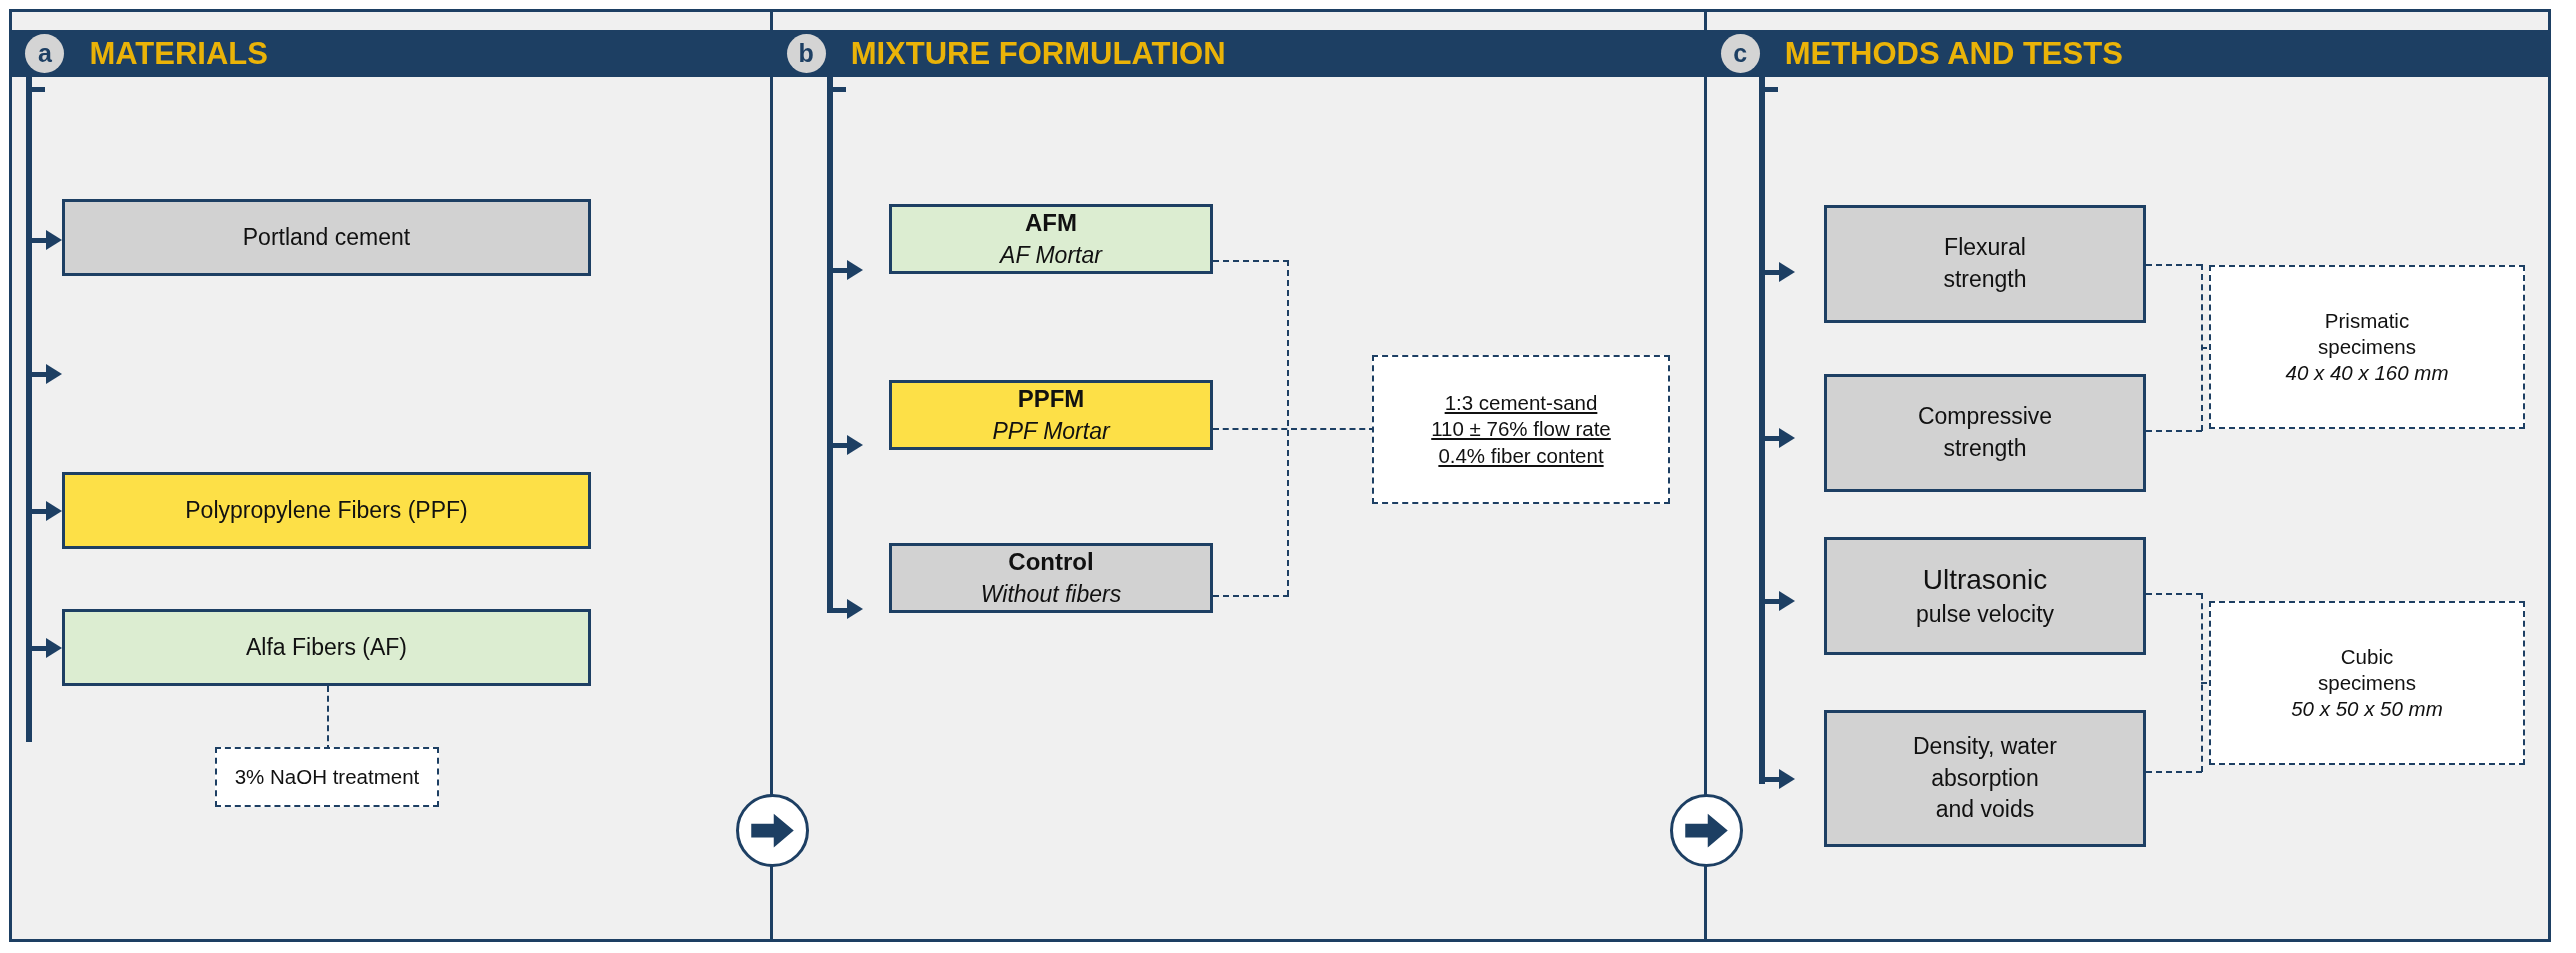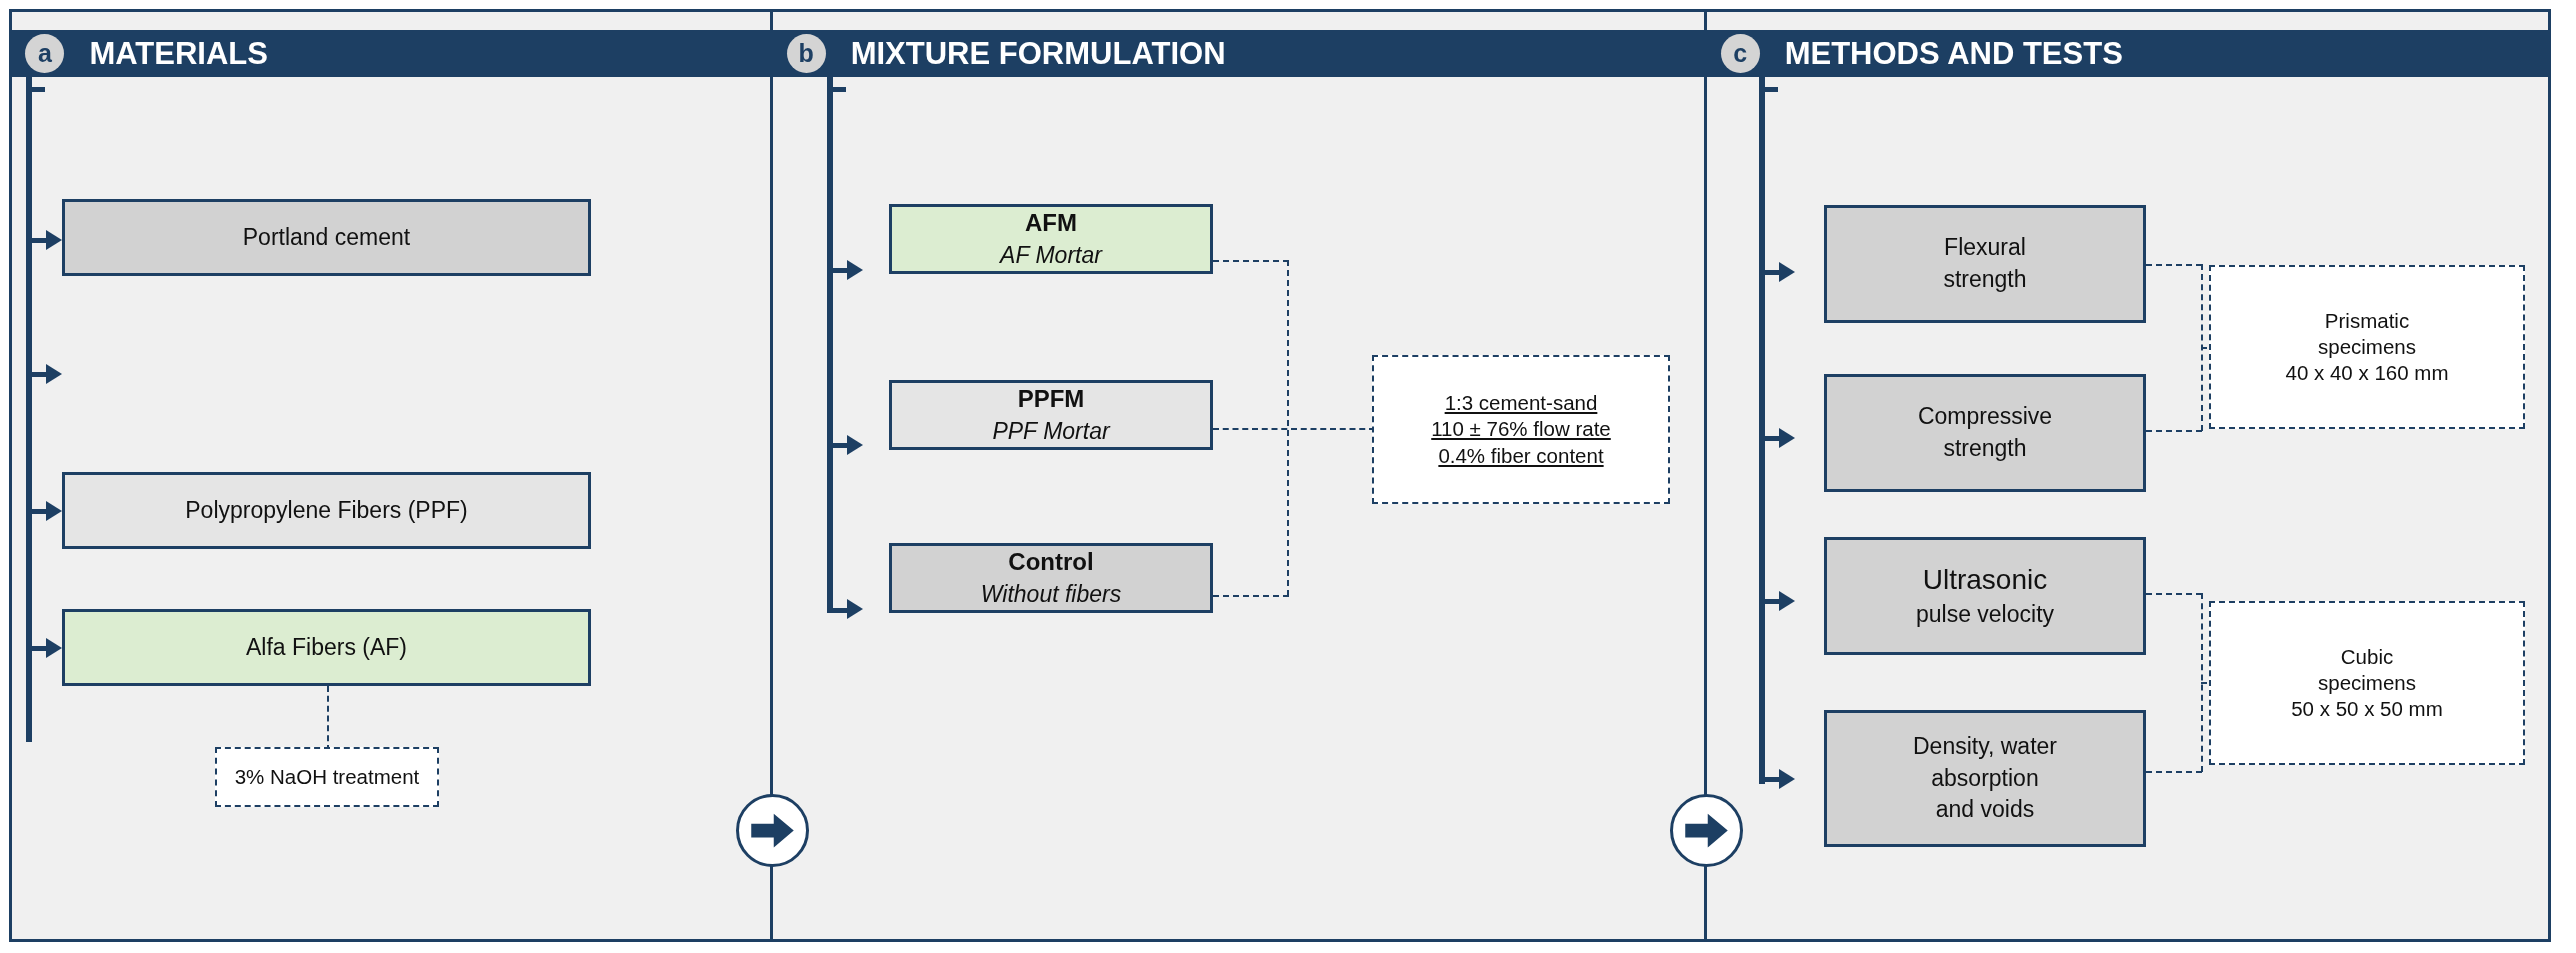--- a/index.html
+++ b/index.html
@@ -8,40 +8,40 @@
 
   
   .panel{position:absolute;top:8.7px;height:933px;background:#f0f0f0;
          border:3.1px solid #1d3f63;box-sizing:border-box;}
   .panel-topstrip{position:absolute;left:0;right:0;top:0;height:18.7px;background:#f0f0f0;}
   .panel-header{position:absolute;left:0;right:0;top:18.7px;height:47px;background:#1d3f63;
                 display:flex;align-items:center;}
   .badge{width:39px;height:39px;border-radius:50%;background:#d4d4d4;color:#1d3f63;
          font-size:25px;font-weight:bold;display:flex;align-items:center;justify-content:center;
          margin-left:13.7px;flex:0 0 auto;line-height:1;}
-  .panel-title{color:#ffffff;font-size:31px;font-weight:bold;letter-spacing:0px;
+  .panel-title{color:#eab308;font-size:31px;font-weight:bold;letter-spacing:0px;
                margin-left:25px;white-space:nowrap;}
 
   
   .node{position:absolute;border:3.1px solid #1d3f63;box-sizing:border-box;
         display:flex;flex-direction:column;align-items:center;justify-content:center;
         color:#111111;text-align:center;line-height:1.12;}
   .node .l1{font-size:23px;}
   .node .l2{font-size:23px;}
   .node.two .l1{font-weight:bold;font-size:24px;}
   .node.two .l2{font-style:italic;font-size:23px;margin-top:6px;}
   .grey{background:#d2d2d2;}
   .green{background:#dcedd1;}
-  .peach{background:#e5e5e5;}
+  .peach{background:#fde047;}
 
   
   .note{position:absolute;border:2.5px dashed #1d3f63;background:#ffffff;box-sizing:border-box;
         display:flex;flex-direction:column;align-items:center;justify-content:center;
         color:#111111;text-align:center;line-height:1.28;font-size:20.5px;}
-  .note .it{}
+  .note .it{font-style:italic;}
 
   
   .spine{position:absolute;background:#1d3f63;}
   .hstub{position:absolute;background:#1d3f63;height:5px;}
   .arrowhead{position:absolute;width:0;height:0;border-top:10.6px solid transparent;
              border-bottom:10.6px solid transparent;border-left:16px solid #1d3f63;}
 
   
   .dline-h{position:absolute;border-top:2.5px dashed #1d3f63;height:0;}
   .dline-v{position:absolute;border-left:2.5px dashed #1d3f63;width:0;}

